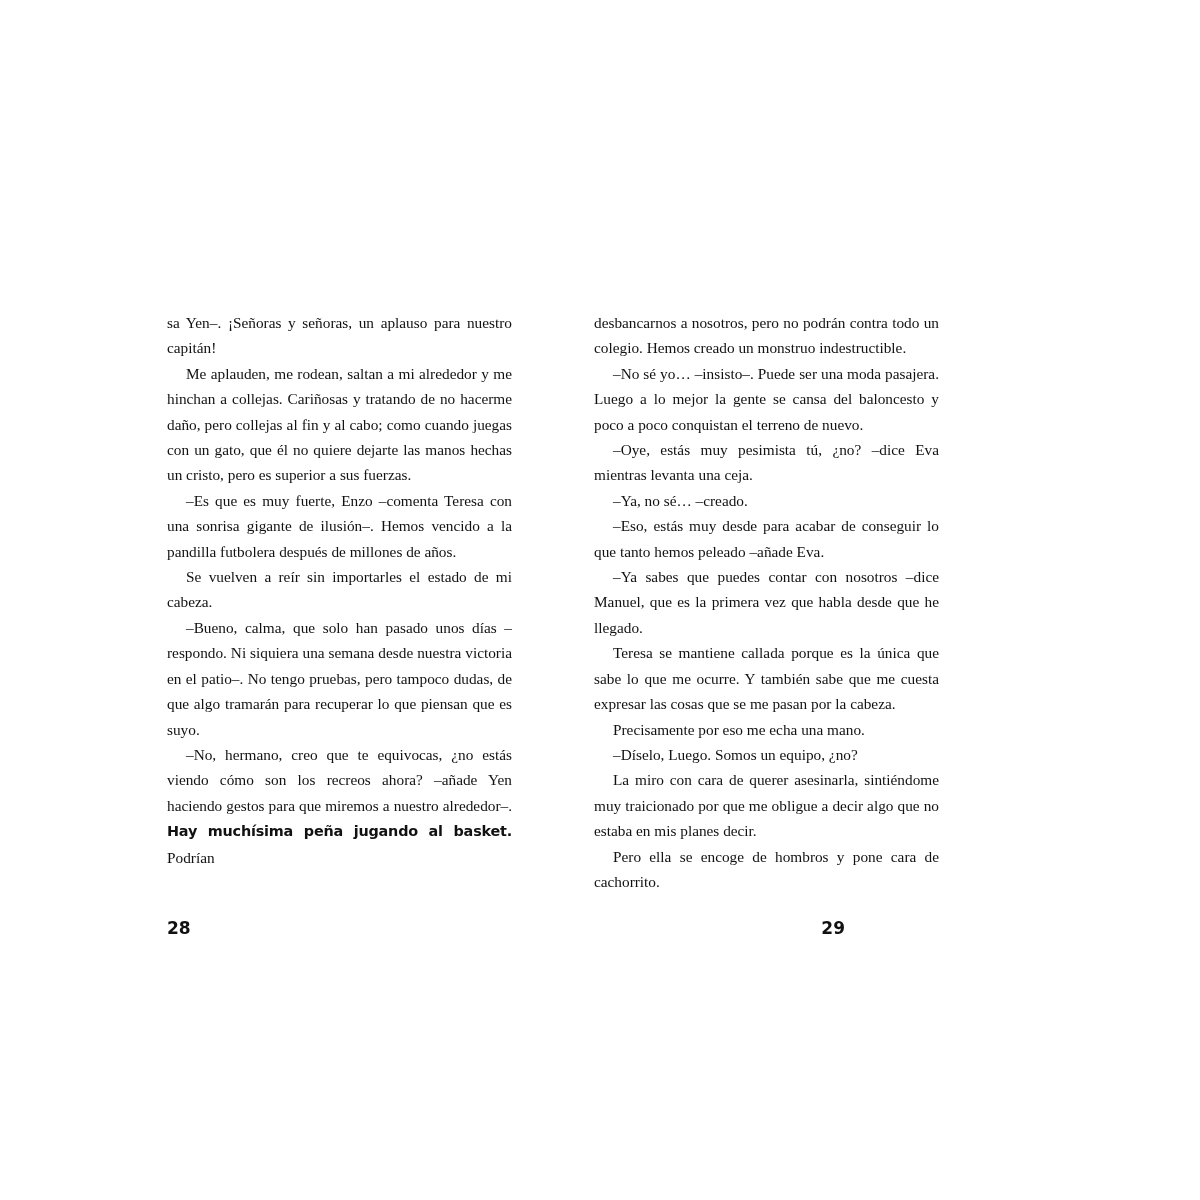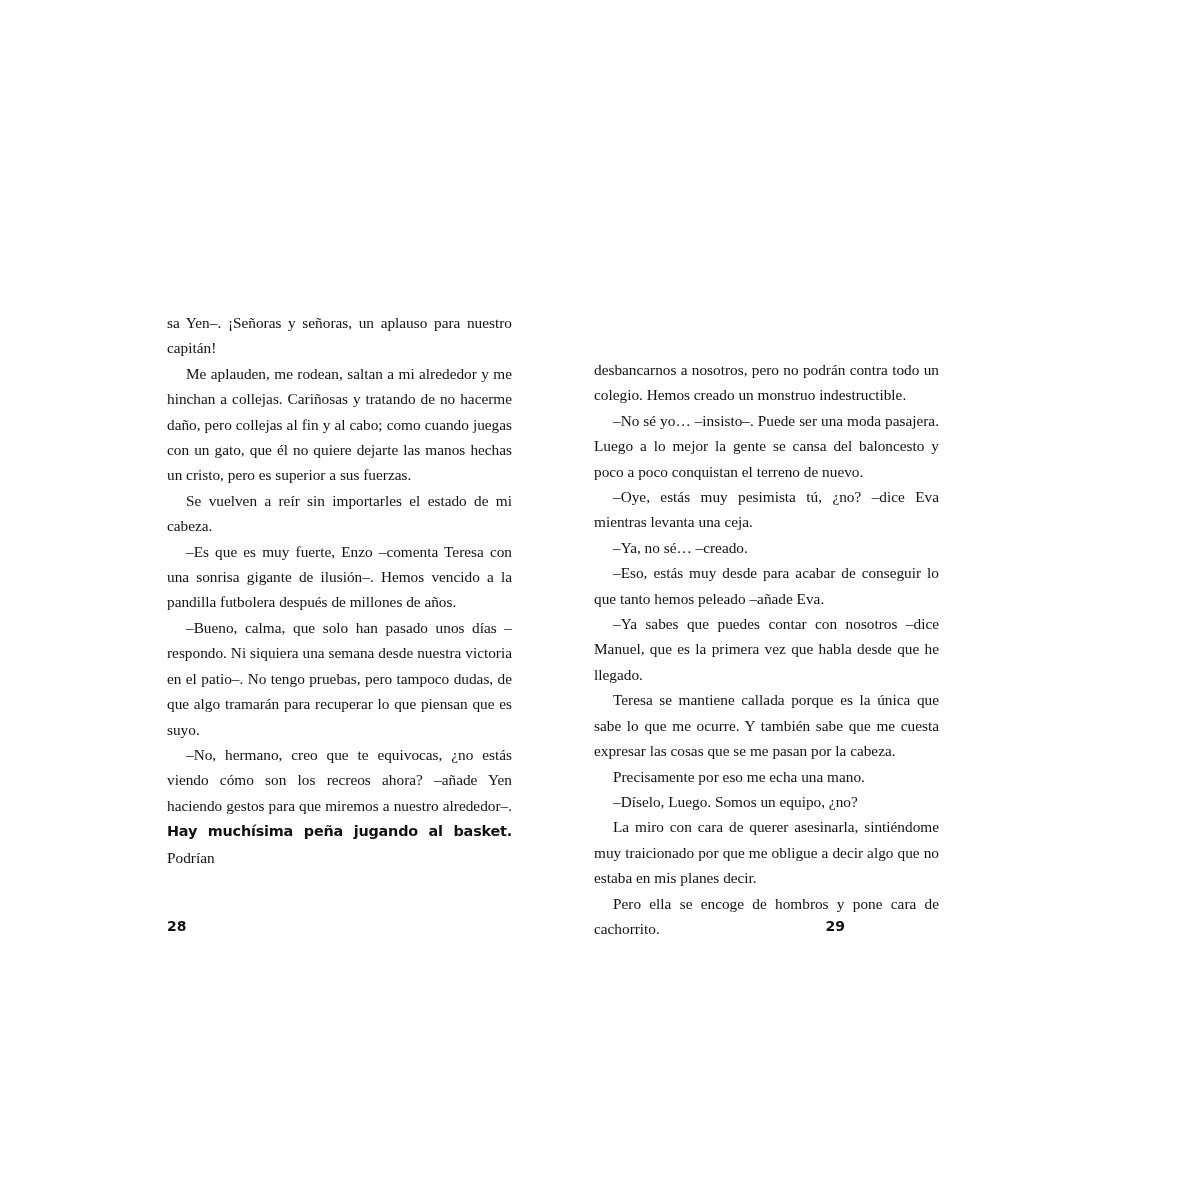--- a/index.html
+++ b/index.html
@@ -33,21 +33,20 @@
     position: absolute;
     left: 167px;
     top: 310px;
     width: 345px;
   }
   .page-right .column {
     position: absolute;
     left: 88px;
     top: 310px;
     width: 345px;
-    margin-top: 47px;
   }
   .column p {
     margin: 0;
     font-size: 15.3px;
     line-height: 25.4px;
     text-align: justify;
     text-justify: inter-word;
     hyphens: manual;
   }
   .column p.first {
@@ -60,43 +59,43 @@
     font-family: "DejaVu Sans", sans-serif;
     font-weight: bold;
     font-style: normal;
     font-size: 14.4px;
     letter-spacing: -0.2px;
   }
   .folio {
     position: absolute;
     font-family: "DejaVu Sans", sans-serif;
     font-weight: bold;
-    font-size: 14px;
+    font-size: 17px;
     color: #111111;
     top: 918px;
   }
   .page-left .folio {
     left: 167px;
   }
   .page-right .folio {
     right: 167px;
     text-align: center;
   }
 </style>
 </head>
 <body>
 
 <div class="spread">
 
   <div class="page page-left">
     <div class="column" id="left-col">
         <p class="first"><span>sa Yen–. ¡Señoras y señoras, un aplauso para nuestro capitán!</span></p>
         <p class="indent"><span>Me aplauden, me rodean, saltan a mi alrededor y me hinchan a collejas. Cariñosas y tratando de no hacerme daño, pero collejas al fin y al cabo; como cuando juegas con un gato, que él no quiere dejarte las manos hechas un cristo, pero es superior a sus fuerzas.</span></p>
+        <p class="indent"><span>–Es que es muy fuerte, Enzo –comenta Teresa con una sonrisa gigante de ilusión–. Hemos vencido a la pandilla futbolera después de millones de años.</span></p>
         <p class="indent"><span>Se vuelven a reír sin importarles el estado de mi cabeza.</span></p>
-        <p class="indent"><span>–Es que es muy fuerte, Enzo –comenta Teresa con una sonrisa gigante de ilusión–. Hemos vencido a la pandilla futbolera después de millones de años.</span></p>
         <p class="indent"><span>–Bueno, calma, que solo han pasado unos días –respondo. Ni siquiera una semana desde nuestra victoria en el patio–. No tengo pruebas, pero tampoco dudas, de que algo tramarán para recuperar lo que piensan que es suyo.</span></p>
         <p class="indent"><span>–No, hermano, creo que te equivocas, ¿no estás viendo cómo son los recreos ahora? –añade Yen haciendo gestos para que miremos a nuestro alrededor–. </span><span class="handwrite">Hay muchísima peña jugando al basket.</span><span> Podrían</span></p>
       </div>
     <div class="folio">28</div>
   </div>
 
   <div class="page page-right">
     <div class="column" id="right-col">
         <p class="first"><span>desbancarnos a nosotros, pero no podrán contra todo un colegio. Hemos creado un monstruo indestructible.</span></p>
         <p class="indent"><span>–No sé yo… –insisto–. Puede ser una moda pasajera. Luego a lo mejor la gente se cansa del baloncesto y poco a poco conquistan el terreno de nuevo.</span></p>

